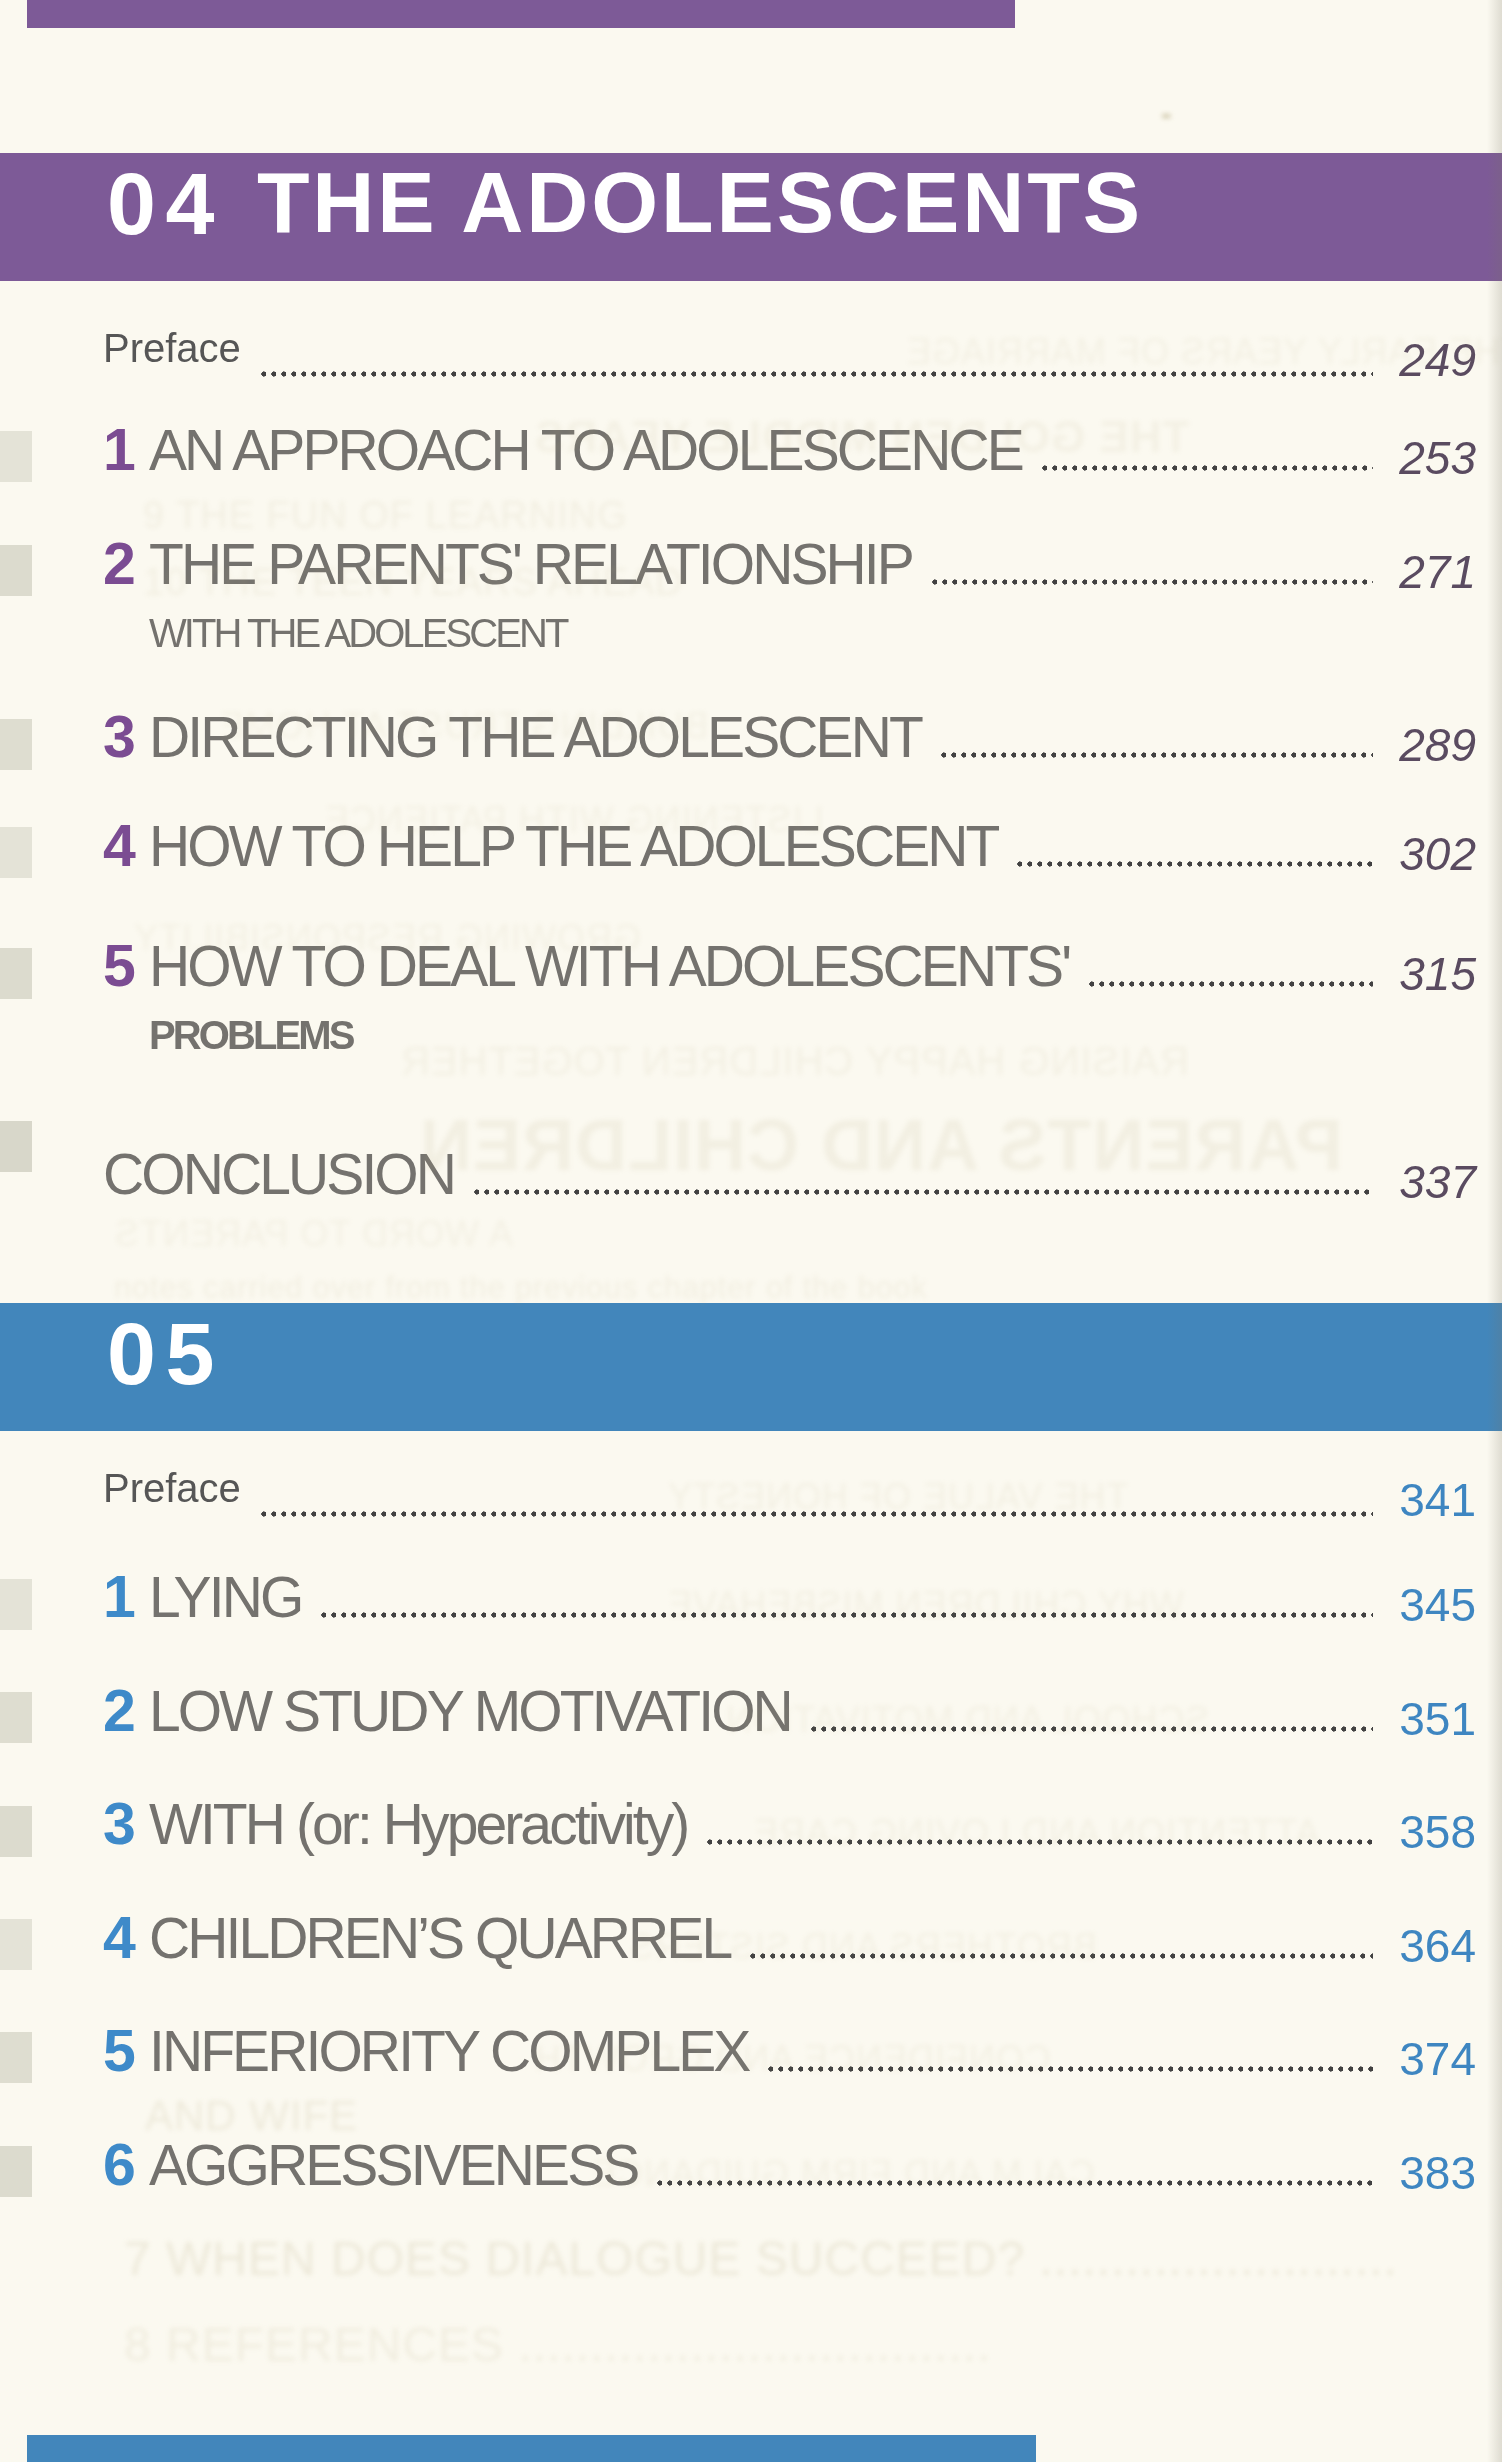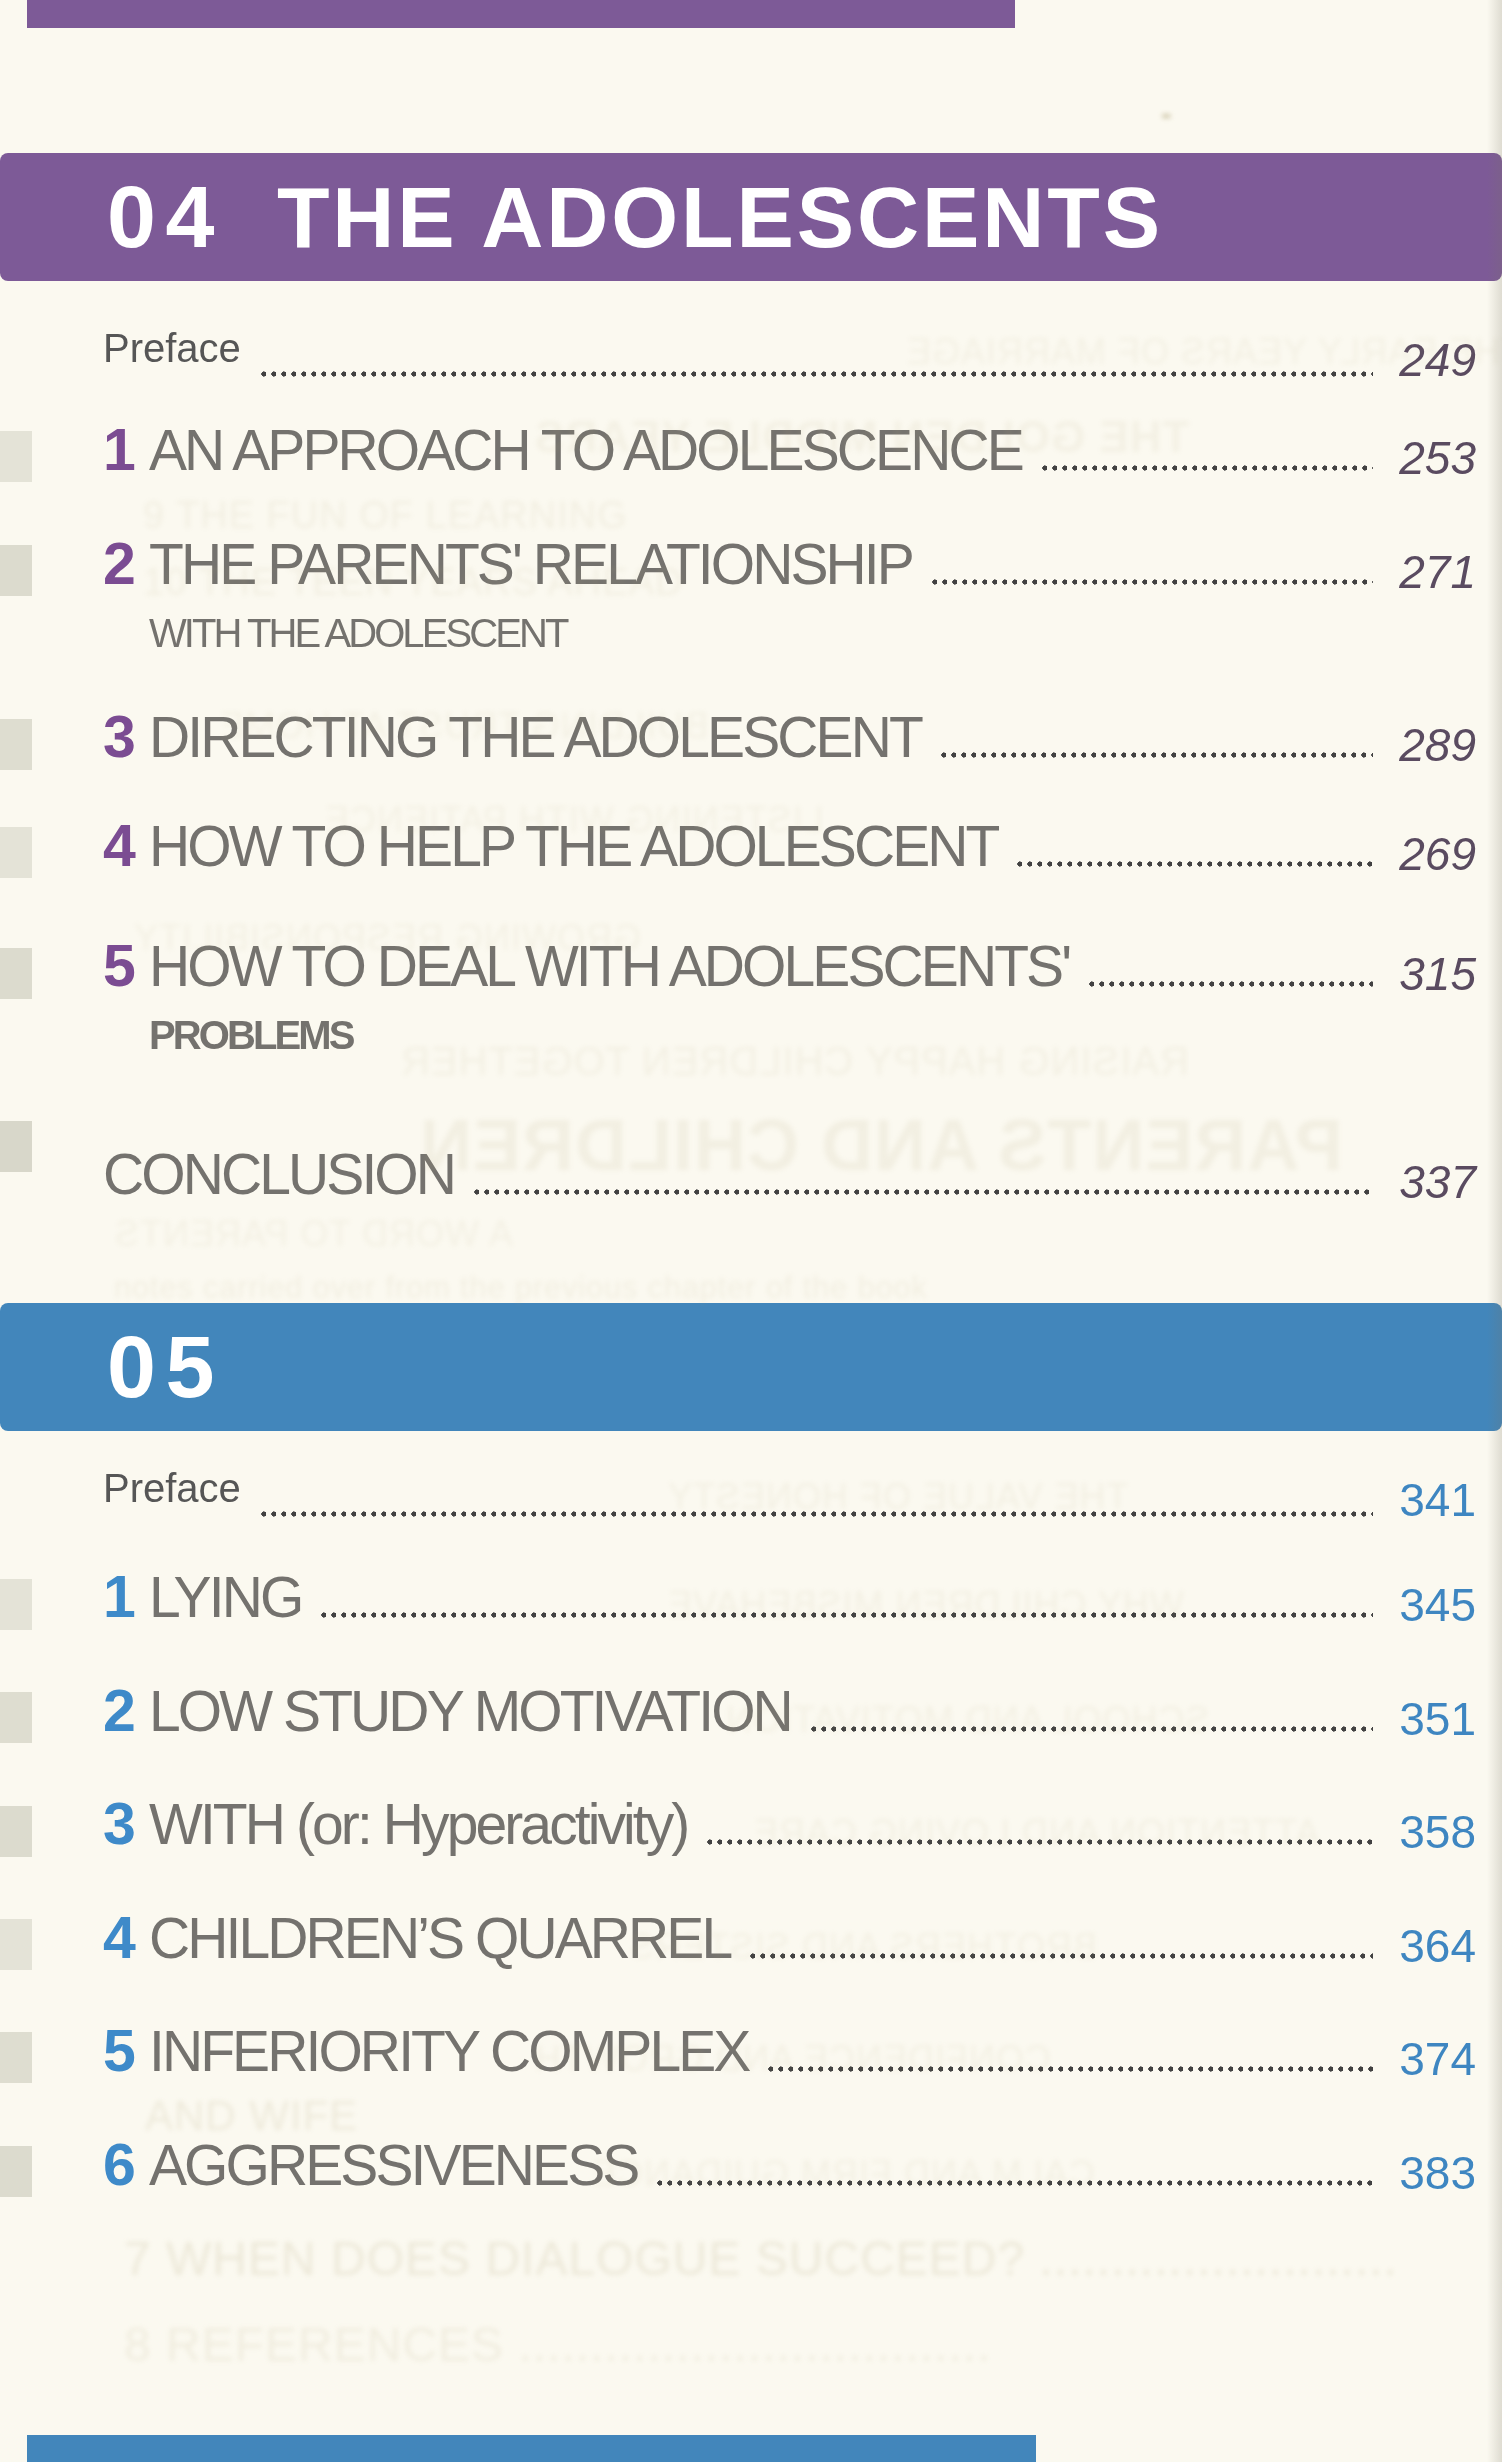--- a/index.html
+++ b/index.html
@@ -22,23 +22,23 @@
   }
 
   
   .edge-strip{position:absolute;height:28px;}
   .edge-strip.top{top:0;left:27px;width:988px;background:#7d5a97;}
   .edge-strip.bottom{top:2435px;left:27px;width:1009px;background:#4286bb;}
 
   
   .band{
     position:absolute;left:0;width:1502px;height:128px;
-    display:flex;align-items:center;gap:53px;
+    display:flex;align-items:flex-start;gap:33px;
     padding-left:107px;box-sizing:border-box;
-    color:#ffffff;white-space:nowrap;border-radius:8px;
+    color:#ffffff;white-space:nowrap;
   }
   .band.b04{top:153px;background:#7d5a97;}
   .band.b05{top:1303px;background:#4286bb;}
   .band .bnum{font-weight:700;font-size:88px;letter-spacing:9.5px;}
   .band .btitle{font-weight:700;font-size:86px;letter-spacing:2.9px;}
   .band.b05 .btitle{font-size:92px;letter-spacing:1px;}
 
   
   .row{
     position:absolute;left:103px;width:1373px;height:69px;
@@ -143,21 +143,21 @@
     <span class="num">3</span>
     <span class="label">DIRECTING THE ADOLESCENT</span>
     <span class="dots"></span>
     <span class="pg">289</span>
   </div>
 
   <div class="row s04 r044">
     <span class="num">4</span>
     <span class="label">HOW TO HELP THE ADOLESCENT</span>
     <span class="dots"></span>
-    <span class="pg">269</span>
+    <span class="pg">302</span>
   </div>
 
   <div class="row s04 r045">
     <span class="num">5</span>
     <span class="label">HOW TO DEAL WITH ADOLESCENTS'</span>
     <span class="dots"></span>
     <span class="pg">315</span>
   </div>
   <div class="cont-line c045">PROBLEMS</div>
 

